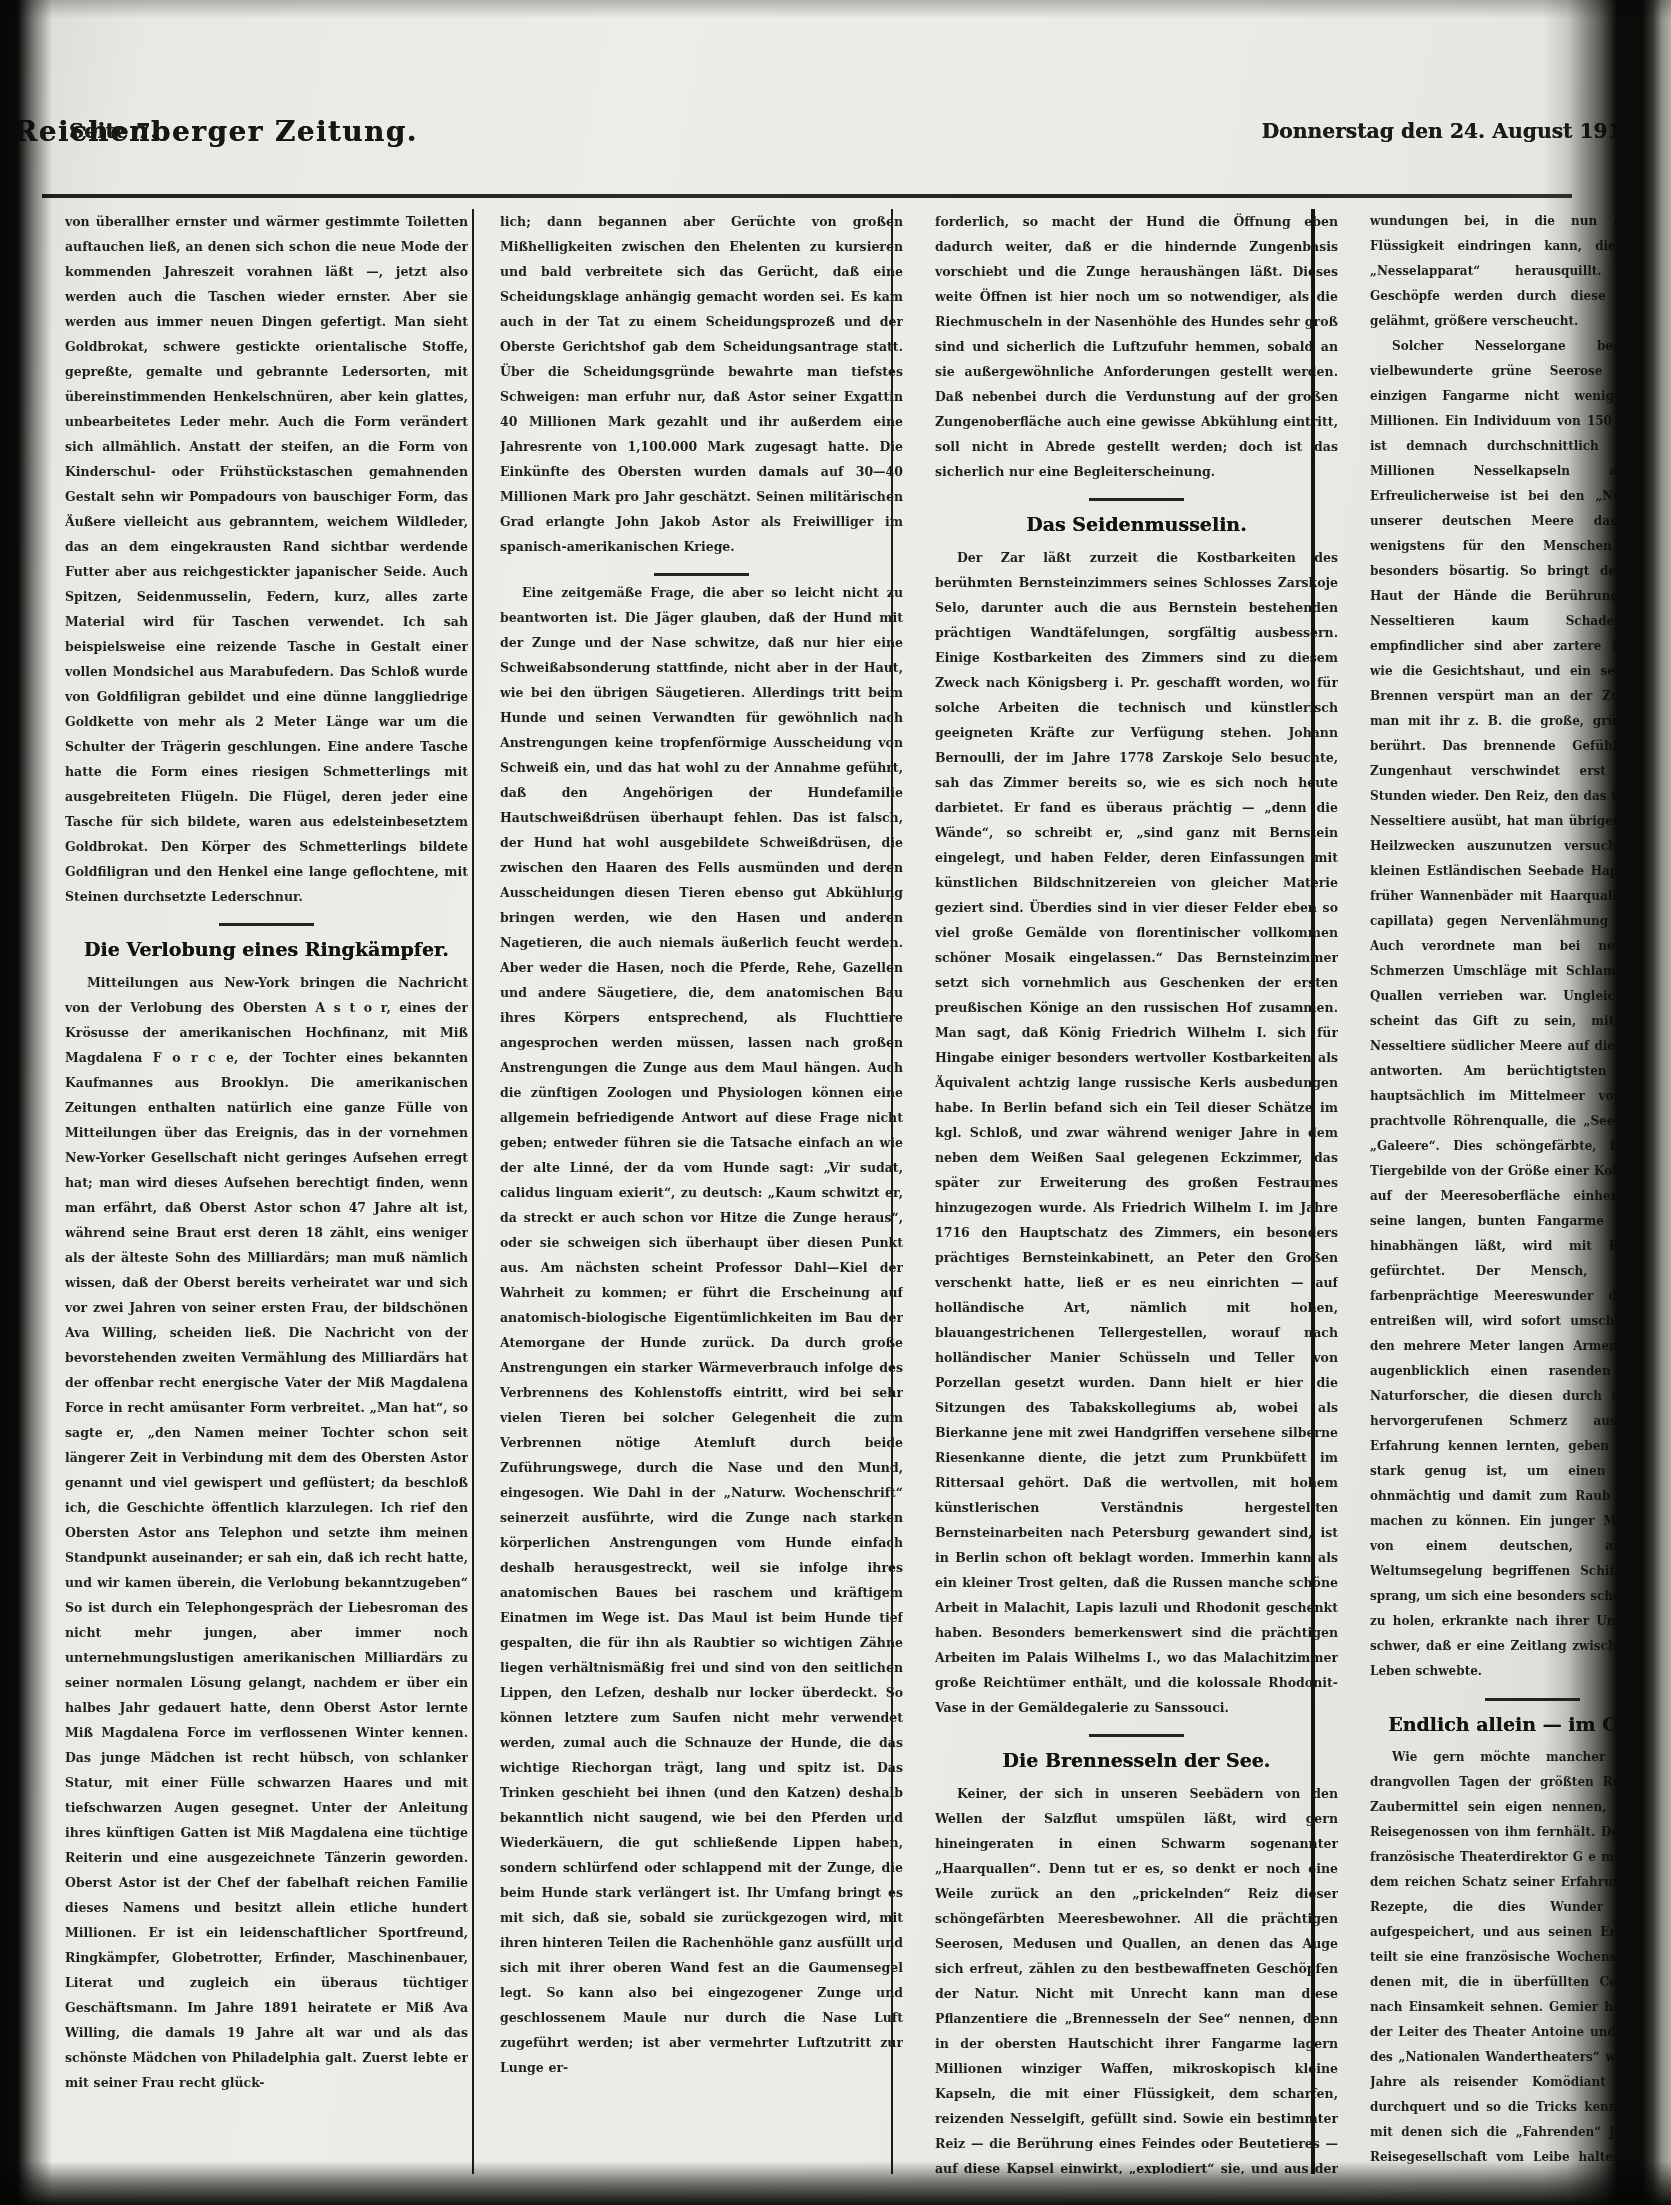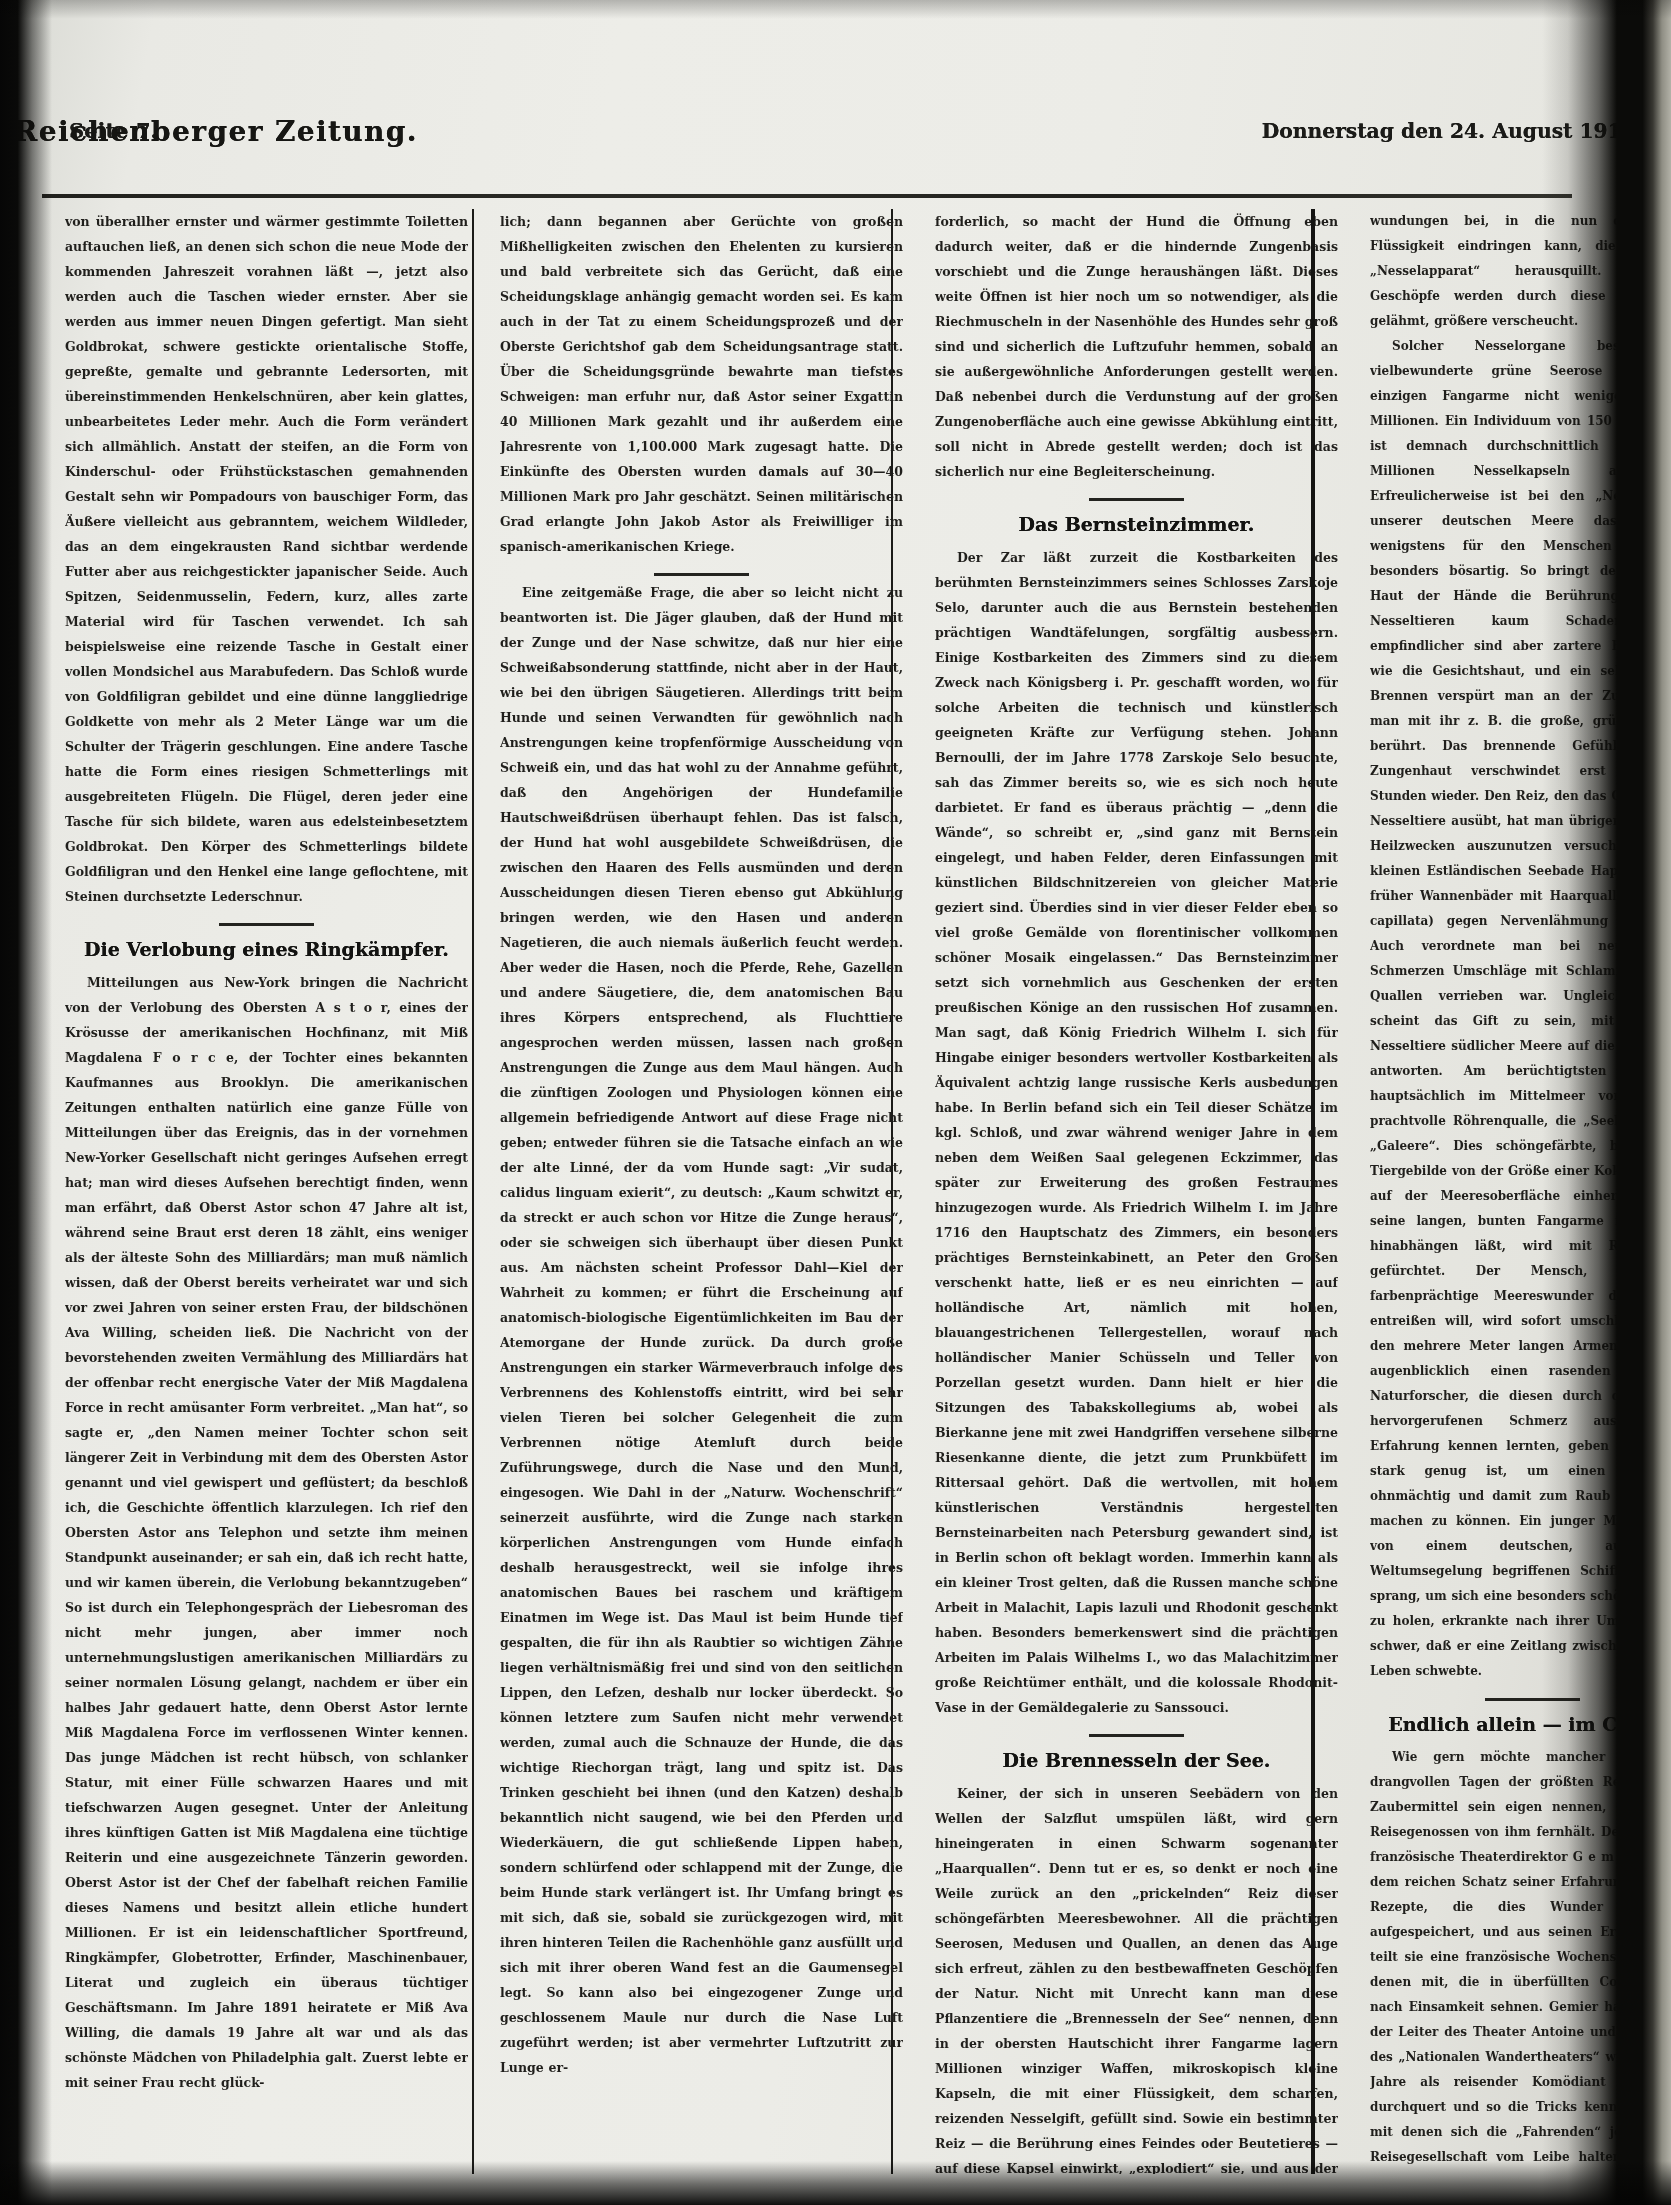--- a/index.html
+++ b/index.html
@@ -72,21 +72,21 @@
           <p class="para indent">Mitteilungen aus New-York bringen die Nachricht von der Verlobung des Obersten A s t o r, eines der Krösusse der amerikanischen Hochfinanz, mit Miß Magdalena F o r c e, der Tochter eines bekannten Kaufmannes aus Brooklyn. Die amerikanischen Zeitungen enthalten natürlich eine ganze Fülle von Mitteilungen über das Ereignis, das in der vornehmen New-Yorker Gesellschaft nicht geringes Aufsehen erregt hat; man wird dieses Aufsehen berechtigt finden, wenn man erfährt, daß Oberst Astor schon 47 Jahre alt ist, während seine Braut erst deren 18 zählt, eins weniger als der älteste Sohn des Milliardärs; man muß nämlich wissen, daß der Oberst bereits verheiratet war und sich vor zwei Jahren von seiner ersten Frau, der bildschönen Ava Willing, scheiden ließ. Die Nachricht von der bevorstehenden zweiten Vermählung des Milliardärs hat der offenbar recht energische Vater der Miß Magdalena Force in recht amüsanter Form verbreitet. „Man hat“, so sagte er, „den Namen meiner Tochter schon seit längerer Zeit in Verbindung mit dem des Obersten Astor genannt und viel gewispert und geflüstert; da beschloß ich, die Geschichte öffentlich klarzulegen. Ich rief den Obersten Astor ans Telephon und setzte ihm meinen Standpunkt auseinander; er sah ein, daß ich recht hatte, und wir kamen überein, die Verlobung bekanntzugeben“ So ist durch ein Telephongespräch der Liebesroman des nicht mehr jungen, aber immer noch unternehmungslustigen amerikanischen Milliardärs zu seiner normalen Lösung gelangt, nachdem er über ein halbes Jahr gedauert hatte, denn Oberst Astor lernte Miß Magdalena Force im verflossenen Winter kennen. Das junge Mädchen ist recht hübsch, von schlanker Statur, mit einer Fülle schwarzen Haares und mit tiefschwarzen Augen gesegnet. Unter der Anleitung ihres künftigen Gatten ist Miß Magdalena eine tüchtige Reiterin und eine ausgezeichnete Tänzerin geworden. Oberst Astor ist der Chef der fabelhaft reichen Familie dieses Namens und besitzt allein etliche hundert Millionen. Er ist ein leidenschaftlicher Sportfreund, Ringkämpfer, Globetrotter, Erfinder, Maschinenbauer, Literat und zugleich ein überaus tüchtiger Geschäftsmann. Im Jahre 1891 heiratete er Miß Ava Willing, die damals 19 Jahre alt war und als das schönste Mädchen von Philadelphia galt. Zuerst lebte er mit seiner Frau recht glück-</p>
         </div>
         <div class="column">
           <p class="para">lich; dann begannen aber Gerüchte von großen Mißhelligkeiten zwischen den Ehelenten zu kursieren und bald verbreitete sich das Gerücht, daß eine Scheidungsklage anhängig gemacht worden sei. Es kam auch in der Tat zu einem Scheidungsprozeß und der Oberste Gerichtshof gab dem Scheidungsantrage statt. Über die Scheidungsgründe bewahrte man tiefstes Schweigen: man erfuhr nur, daß Astor seiner Exgattin 40 Millionen Mark gezahlt und ihr außerdem eine Jahresrente von 1,100.000 Mark zugesagt hatte. Die Einkünfte des Obersten wurden damals auf 30—40 Millionen Mark pro Jahr geschätzt. Seinen militärischen Grad erlangte John Jakob Astor als Freiwilliger im spanisch-amerikanischen Kriege.</p>
           <div class="divider"></div>
           <p class="para indent">Eine zeitgemäße Frage, die aber so leicht nicht zu beantworten ist. Die Jäger glauben, daß der Hund mit der Zunge und der Nase schwitze, daß nur hier eine Schweißabsonderung stattfinde, nicht aber in der Haut, wie bei den übrigen Säugetieren. Allerdings tritt beim Hunde und seinen Verwandten für gewöhnlich nach Anstrengungen keine tropfenförmige Ausscheidung von Schweiß ein, und das hat wohl zu der Annahme geführt, daß den Angehörigen der Hundefamilie Hautschweißdrüsen überhaupt fehlen. Das ist falsch, der Hund hat wohl ausgebildete Schweißdrüsen, die zwischen den Haaren des Fells ausmünden und deren Ausscheidungen diesen Tieren ebenso gut Abkühlung bringen werden, wie den Hasen und anderen Nagetieren, die auch niemals äußerlich feucht werden. Aber weder die Hasen, noch die Pferde, Rehe, Gazellen und andere Säugetiere, die, dem anatomischen Bau ihres Körpers entsprechend, als Fluchttiere angesprochen werden müssen, lassen nach großen Anstrengungen die Zunge aus dem Maul hängen. Auch die zünftigen Zoologen und Physiologen können eine allgemein befriedigende Antwort auf diese Frage nicht geben; entweder führen sie die Tatsache einfach an wie der alte Linné, der da vom Hunde sagt: „Vir sudat, calidus linguam exierit“, zu deutsch: „Kaum schwitzt er, da streckt er auch schon vor Hitze die Zunge heraus“, oder sie schweigen sich überhaupt über diesen Punkt aus. Am nächsten scheint Professor Dahl—Kiel der Wahrheit zu kommen; er führt die Erscheinung auf anatomisch-biologische Eigentümlichkeiten im Bau der Atemorgane der Hunde zurück. Da durch große Anstrengungen ein starker Wärmeverbrauch infolge des Verbrennens des Kohlenstoffs eintritt, wird bei sehr vielen Tieren bei solcher Gelegenheit die zum Verbrennen nötige Atemluft durch beide Zuführungswege, durch die Nase und den Mund, eingesogen. Wie Dahl in der „Naturw. Wochenschrift“ seinerzeit ausführte, wird die Zunge nach starken körperlichen Anstrengungen vom Hunde einfach deshalb herausgestreckt, weil sie infolge ihres anatomischen Baues bei raschem und kräftigem Einatmen im Wege ist. Das Maul ist beim Hunde tief gespalten, die für ihn als Raubtier so wichtigen Zähne liegen verhältnismäßig frei und sind von den seitlichen Lippen, den Lefzen, deshalb nur locker überdeckt. So können letztere zum Saufen nicht mehr verwendet werden, zumal auch die Schnauze der Hunde, die das wichtige Riechorgan trägt, lang und spitz ist. Das Trinken geschieht bei ihnen (und den Katzen) deshalb bekanntlich nicht saugend, wie bei den Pferden und Wiederkäuern, die gut schließende Lippen haben, sondern schlürfend oder schlappend mit der Zunge, die beim Hunde stark verlängert ist. Ihr Umfang bringt es mit sich, daß sie, sobald sie zurückgezogen wird, mit ihren hinteren Teilen die Rachenhöhle ganz ausfüllt und sich mit ihrer oberen Wand fest an die Gaumensegel legt. So kann also bei eingezogener Zunge und geschlossenem Maule nur durch die Nase Luft zugeführt werden; ist aber vermehrter Luftzutritt zur Lunge er-</p>
         </div>
         <div class="column">
           <p class="para">forderlich, so macht der Hund die Öffnung eben dadurch weiter, daß er die hindernde Zungenbasis vorschiebt und die Zunge heraushängen läßt. Dieses weite Öffnen ist hier noch um so notwendiger, als die Riechmuscheln in der Nasenhöhle des Hundes sehr groß sind und sicherlich die Luftzufuhr hemmen, sobald an sie außergewöhnliche Anforderungen gestellt werden. Daß nebenbei durch die Verdunstung auf der großen Zungenoberfläche auch eine gewisse Abkühlung eintritt, soll nicht in Abrede gestellt werden; doch ist das sicherlich nur eine Begleiterscheinung.</p>
           <div class="divider"></div>
-          <h2 class="headline">Das Bernsteinzimmer.</h2>
+          <h2 class="headline">Das Seidenmusselin.</h2>
           <p class="para indent">Der Zar läßt zurzeit die Kostbarkeiten des berühmten Bernsteinzimmers seines Schlosses Zarskoje Selo, darunter auch die aus Bernstein bestehenden prächtigen Wandtäfelungen, sorgfältig ausbessern. Einige Kostbarkeiten des Zimmers sind zu diesem Zweck nach Königsberg i. Pr. geschafft worden, wo für solche Arbeiten die technisch und künstlerisch geeigneten Kräfte zur Verfügung stehen. Johann Bernoulli, der im Jahre 1778 Zarskoje Selo besuchte, sah das Zimmer bereits so, wie es sich noch heute darbietet. Er fand es überaus prächtig — „denn die Wände“, so schreibt er, „sind ganz mit Bernstein eingelegt, und haben Felder, deren Einfassungen mit künstlichen Bildschnitzereien von gleicher Materie geziert sind. Überdies sind in vier dieser Felder eben so viel große Gemälde von florentinischer vollkommen schöner Mosaik eingelassen.“ Das Bernsteinzimmer setzt sich vornehmlich aus Geschenken der ersten preußischen Könige an den russischen Hof zusammen. Man sagt, daß König Friedrich Wilhelm I. sich für Hingabe einiger besonders wertvoller Kostbarkeiten als Äquivalent achtzig lange russische Kerls ausbedungen habe. In Berlin befand sich ein Teil dieser Schätze im kgl. Schloß, und zwar während weniger Jahre in dem neben dem Weißen Saal gelegenen Eckzimmer, das später zur Erweiterung des großen Festraumes hinzugezogen wurde. Als Friedrich Wilhelm I. im Jahre 1716 den Hauptschatz des Zimmers, ein besonders prächtiges Bernsteinkabinett, an Peter den Großen verschenkt hatte, ließ er es neu einrichten — auf holländische Art, nämlich mit hohen, blauangestrichenen Tellergestellen, worauf nach holländischer Manier Schüsseln und Teller von Porzellan gesetzt wurden. Dann hielt er hier die Sitzungen des Tabakskollegiums ab, wobei als Bierkanne jene mit zwei Handgriffen versehene silberne Riesenkanne diente, die jetzt zum Prunkbüfett im Rittersaal gehört. Daß die wertvollen, mit hohem künstlerischen Verständnis hergestellten Bernsteinarbeiten nach Petersburg gewandert sind, ist in Berlin schon oft beklagt worden. Immerhin kann als ein kleiner Trost gelten, daß die Russen manche schöne Arbeit in Malachit, Lapis lazuli und Rhodonit geschenkt haben. Besonders bemerkenswert sind die prächtigen Arbeiten im Palais Wilhelms I., wo das Malachitzimmer große Reichtümer enthält, und die kolossale Rhodonit-Vase in der Gemäldegalerie zu Sanssouci.</p>
           <div class="divider"></div>
           <h2 class="headline">Die Brennesseln der See.</h2>
           <p class="para indent">Keiner, der sich in unseren Seebädern von den Wellen der Salzflut umspülen läßt, wird gern hineingeraten in einen Schwarm sogenannter „Haarquallen“. Denn tut er es, so denkt er noch eine Weile zurück an den „prickelnden“ Reiz dieser schöngefärbten Meeresbewohner. All die prächtigen Seerosen, Medusen und Quallen, an denen das Auge sich erfreut, zählen zu den bestbewaffneten Geschöpfen der Natur. Nicht mit Unrecht kann man diese Pflanzentiere die „Brennesseln der See“ nennen, denn in der obersten Hautschicht ihrer Fangarme lagern Millionen winziger Waffen, mikroskopisch kleine Kapseln, die mit einer Flüssigkeit, dem scharfen, reizenden Nesselgift, gefüllt sind. Sowie ein bestimmter Reiz — die Berührung eines Feindes oder Beutetieres — auf diese Kapsel einwirkt, „explodiert“ sie, und aus der geplatzten Kapsel heraus schnellt ein fädchenartiges Gebilde, der mit Widerhaken besetzte „Nesselfaden“. Er bringt dem Angreifer oder Beutetier kleine Ver-</p>
         </div>
         <div class="column">
           <p class="para">wundungen bei, in die nun die giftige Flüssigkeit eindringen kann, die aus dem „Nesselapparat“ herausquillt. Kleinere Geschöpfe werden durch diese Flüssigkeit gelähmt, größere verscheucht.</p>
           <p class="para indent">Solcher Nesselorgane besitzt die vielbewunderte grüne Seerose in einem einzigen Fangarme nicht weniger als 43 Millionen. Ein Individuum von 150 Fangarmen ist demnach durchschnittlich mit 6540 Millionen Nesselkapseln ausgerüstet! Erfreulicherweise ist bei den „Nesseltieren“ unserer deutschen Meere das Gift — wenigstens für den Menschen — nicht besonders bösartig. So bringt der derberen Haut der Hände die Berührung mit den Nesseltieren kaum Schaden. Weit empfindlicher sind aber zartere Hautpartien wie die Gesichtshaut, und ein sehr heftiges Brennen verspürt man an der Zunge, wenn man mit ihr z. B. die große, grüne Seerose berührt. Das brennende Gefühl auf der Zungenhaut verschwindet erst nach 24 Stunden wieder. Den Reiz, den das Gift unserer Nesseltiere ausübt, hat man übrigens schon zu Heilzwecken auszunutzen versucht. In dem kleinen Estländischen Seebade Hapsal wurden früher Wannenbäder mit Haarquallen (chanea capillata) gegen Nervenlähmung verabfolgt. Auch verordnete man bei neuralgischen Schmerzen Umschläge mit Schlamm, der mit Quallen verrieben war. Ungleich heftiger scheint das Gift zu sein, mit dem die Nesseltiere südlicher Meere auf die Berührung antworten. Am berüchtigtsten ist eine hauptsächlich im Mittelmeer vorkommende prachtvolle Röhrenqualle, die „Seeblase“ oder „Galeere“. Dies schöngefärbte, blasenartige Tiergebilde von der Größe einer Kokosnuß, das auf der Meeresoberfläche einhertreibt und seine langen, bunten Fangarme ins Wasser hinabhängen läßt, wird mit Recht sehr gefürchtet. Der Mensch, der das farbenprächtige Meereswunder den Wellen entreißen will, wird sofort umschlungen von den mehrere Meter langen Armen und fühlt augenblicklich einen rasenden Schmerz. Naturforscher, die diesen durch die Galeere hervorgerufenen Schmerz aus eigener Erfahrung kennen lernten, geben zu, daß er stark genug ist, um einen Menschen ohnmächtig und damit zum Raub der Wogen machen zu können. Ein junger Matrose, der von einem deutschen, auf einer Weltumsegelung begriffenen Schiff ins Meer sprang, um sich eine besonders schöne Galeere zu holen, erkrankte nach ihrer Umarmung so schwer, daß er eine Zeitlang zwischen Tod und Leben schwebte.</p>
           <div class="divider"></div>
           <h2 class="headline">Endlich allein — im Coupé.</h2>

